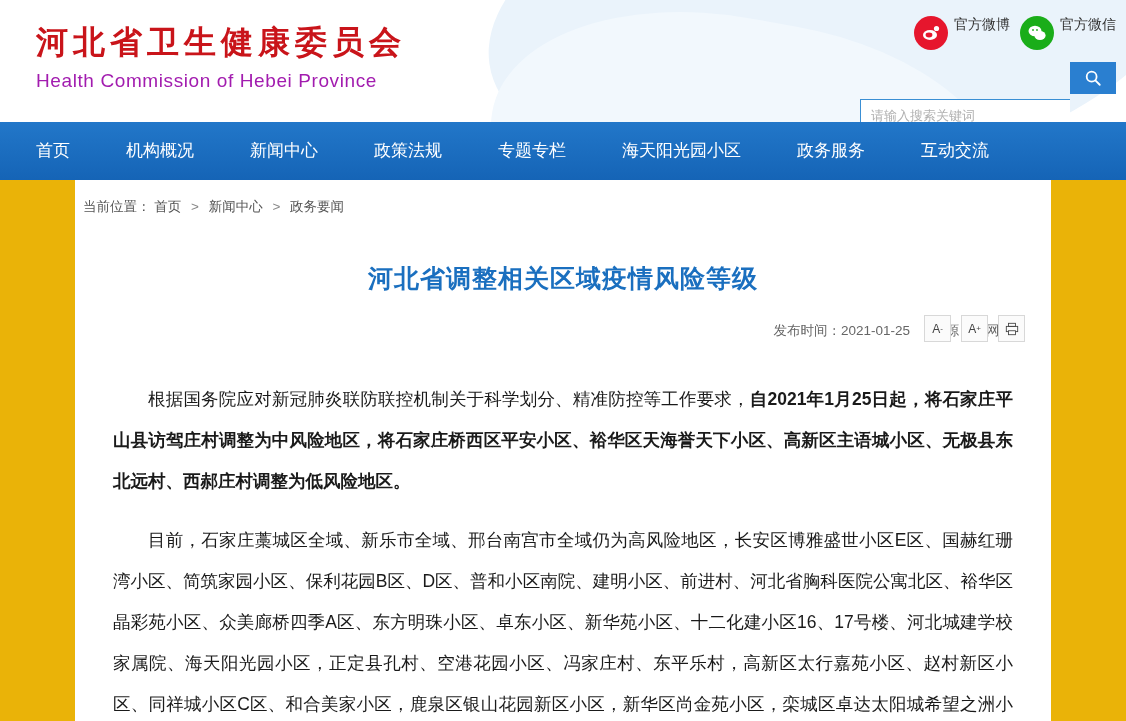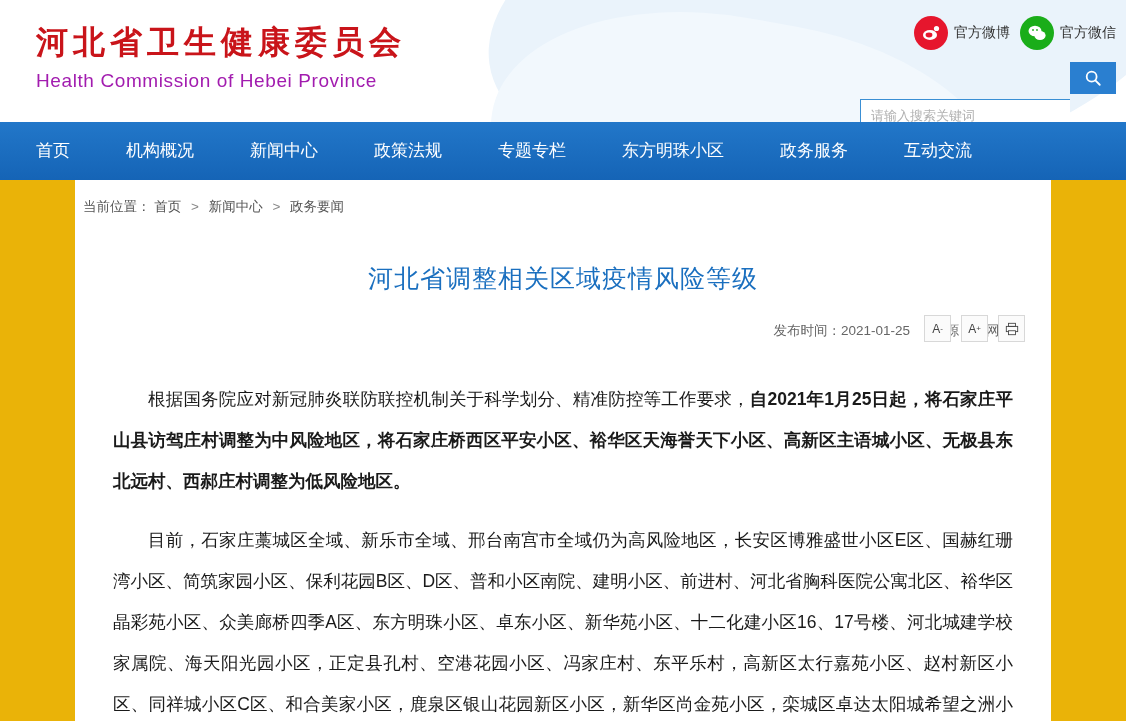--- a/index.html
+++ b/index.html
@@ -57,21 +57,21 @@
   }
 
   .social-row {
     position: absolute;
     right: 10px; top: 16px;
     display: flex;
     align-items: center;
     gap: 10px;
     z-index: 5;
   }
-  .social-item { display: flex; align-items: center; gap: 6px; }
+  .social-item { display: flex; align-items: flex-start; gap: 6px; }
   .social-icon {
     width: 34px; height: 34px;
     border-radius: 50%;
     display: flex; align-items: center; justify-content: center;
     color: #fff; font-size: 17px;
   }
   .weibo-icon { background: #e6162d; }
   .wechat-icon { background: #1aad19; }
   .social-label { font-size: 14px; color: #333; white-space: nowrap; }
 
@@ -142,21 +142,21 @@
   .breadcrumb .sep { margin: 0 6px; color: #888; }
 
   .article {
     padding: 0 38px;
   }
   .article-title {
     margin-top: 46px;
     text-align: center;
     font-size: 25px;
     color: #1a6fbf;
-    font-weight: normal;
+    font-weight: bold;
     letter-spacing: 1px;
   }
   .meta-row {
     position: relative;
     margin-top: 26px;
     height: 30px;
     text-align: right;
   }
   .meta-text {
     font-size: 13.5px;
@@ -238,21 +238,21 @@
     </button>
   </div>
 </div>
 
 <div class="nav">
   <div class="nav-item">首页</div>
   <div class="nav-item">机构概况</div>
   <div class="nav-item">新闻中心</div>
   <div class="nav-item">政策法规</div>
   <div class="nav-item">专题专栏</div>
-  <div class="nav-item">东方明珠小区</div>
+  <div class="nav-item">海天阳光园小区</div>
   <div class="nav-item">政务服务</div>
   <div class="nav-item">互动交流</div>
 </div>
 
 <div class="page-wrap">
   <div class="content-card">
 
     <div class="breadcrumb">
       <span>当前位置：</span>
       <a>首页</a>

